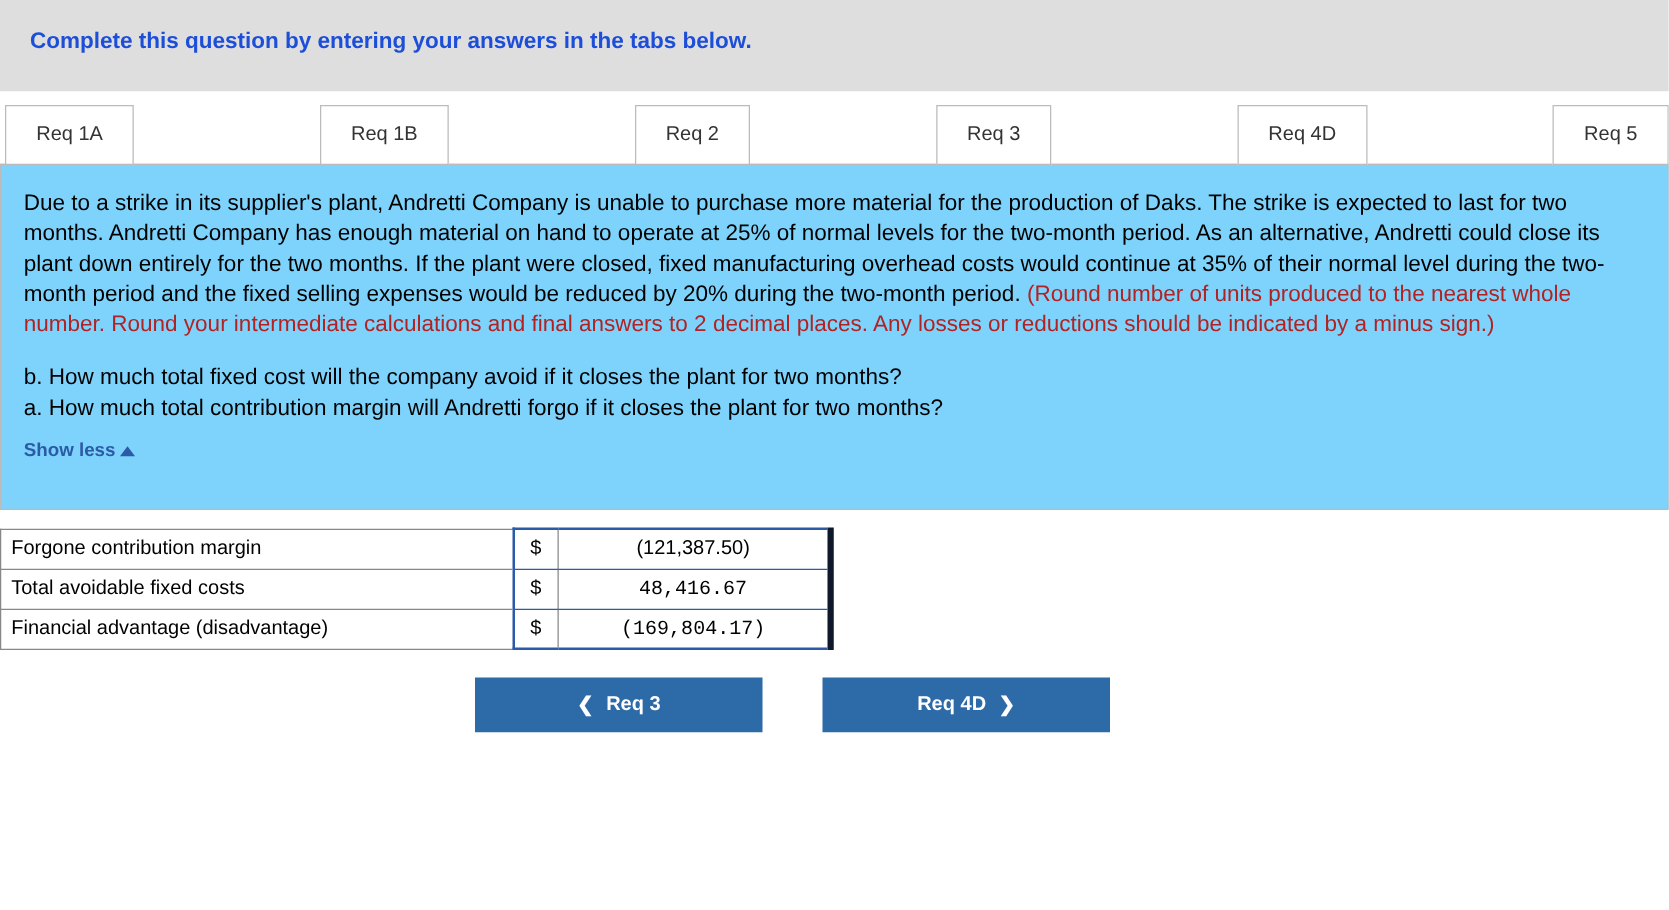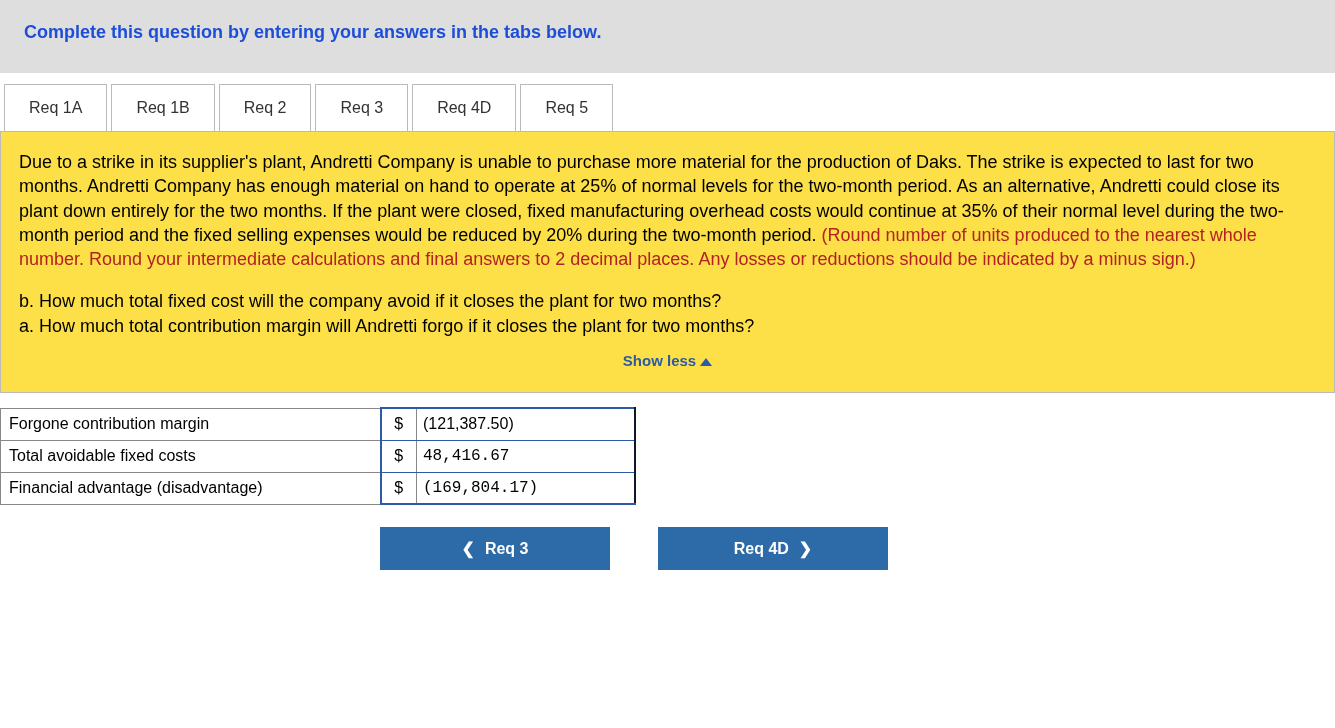--- a/index.html
+++ b/index.html
@@ -17,56 +17,57 @@
     font-weight: bold;
     font-size: 18px;
     color: #1d4ed8;
     margin-bottom: 10px;
   }
   .tabs-row {
     display: flex;
     gap: 4px;
     align-items: flex-end;
     margin-left: 4px;
+    justify-content: space-between;
   }
   .tab {
     border: 1px solid #bbb;
     background: #fff;
     padding: 14px 24px;
     font-size: 16px;
     color: #333;
     cursor: pointer;
     position: relative;
     top: 1px;
   }
   .tab.active {
     border-bottom: 1px solid #e4f2f9;
     background: #e4f2f9;
     z-index: 2;
   }
   .panel {
-    background: #fde047;
+    background: #7dd3fc;
     border: 1px solid #bbb;
-    padding: 18px 18px 22px 18px;
+    padding: 18px 18px 37px 18px;
     margin-top: 0;
   }
   .prompt-text {
     font-size: 18px;
     line-height: 1.35;
     margin-bottom: 18px;
   }
   .prompt-text .red {
     color: #b22222;
   }
   .subq {
     font-size: 18px;
     line-height: 1.35;
   }
   .showless-row {
-    text-align: center;
+    text-align: left;
     margin-top: 14px;
   }
   .showless {
     color: #2b5aa7;
     font-weight: bold;
     font-size: 15px;
     cursor: pointer;
   }
   .answer-wrap {
     margin-top: 14px;
@@ -75,39 +76,39 @@
     border-collapse: collapse;
   }
   .ans-table td {
     border: 1px solid #888;
     height: 32px;
     vertical-align: middle;
     font-family: Arial, Helvetica, sans-serif;
     font-size: 16px;
   }
   .ans-table td.label {
-    width: 380px;
+    width: 410px;
     padding: 4px 8px;
     background: #fff;
   }
   .ans-table td.sym {
     width: 36px;
     text-align: center;
     background: #fff;
     border-left: 2px solid #2b5aa7;
     border-top: 2px solid #2b5aa7;
     border-bottom: 2px solid #2b5aa7;
     padding: 0;
   }
   .ans-table td.val {
     width: 218px;
-    text-align: left;
+    text-align: center;
     padding: 4px 6px;
     background: #fff;
-    border-right: 2px solid #0f172a;
+    border-right: 5px solid #0f172a;
     border-top: 2px solid #2b5aa7;
     border-bottom: 2px solid #2b5aa7;
   }
   
   .ans-table tr + tr td.sym { border-top: 1px solid #2b5aa7; }
   .ans-table tr + tr td.val { border-top: 1px solid #2b5aa7; font-family: Liberation Mono, monospace; }
   .ans-table tr:first-child td.sym,
   .ans-table tr:first-child td.val { border-top: 2px solid #2b5aa7; }
   .ans-table tr:not(:last-child) td.sym,
   .ans-table tr:not(:last-child) td.val { border-bottom: 1px solid #2b5aa7; }

